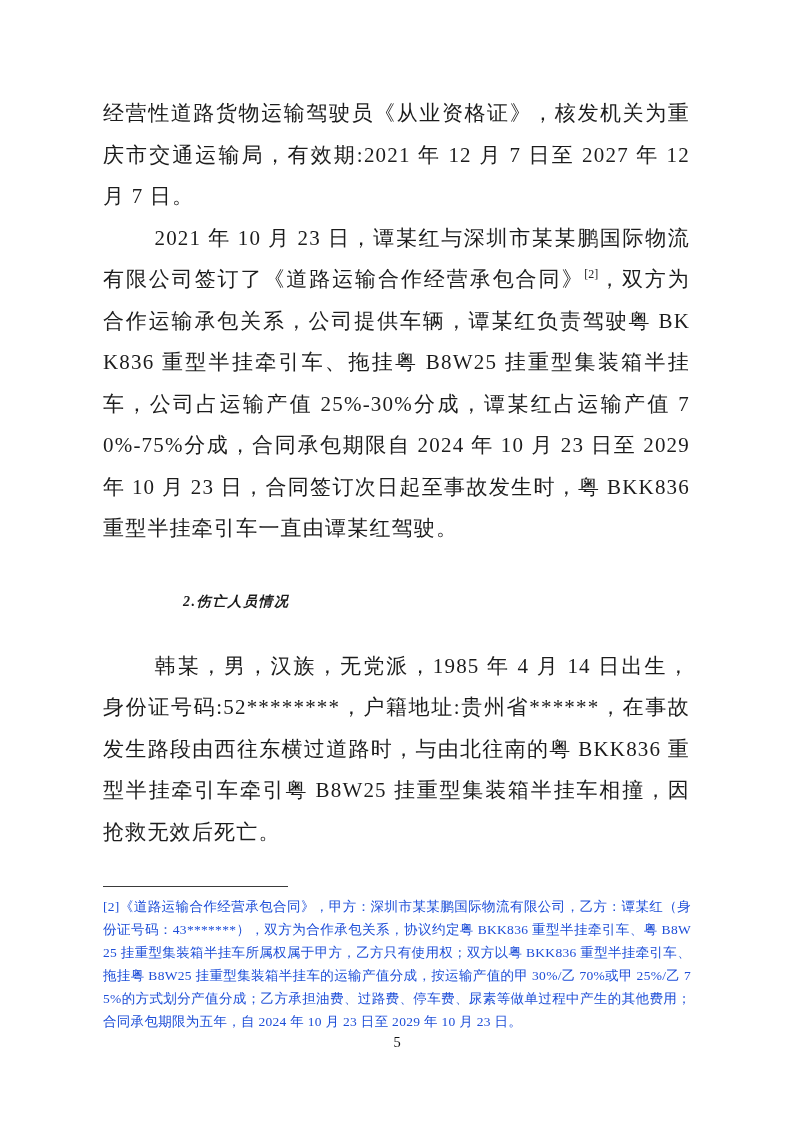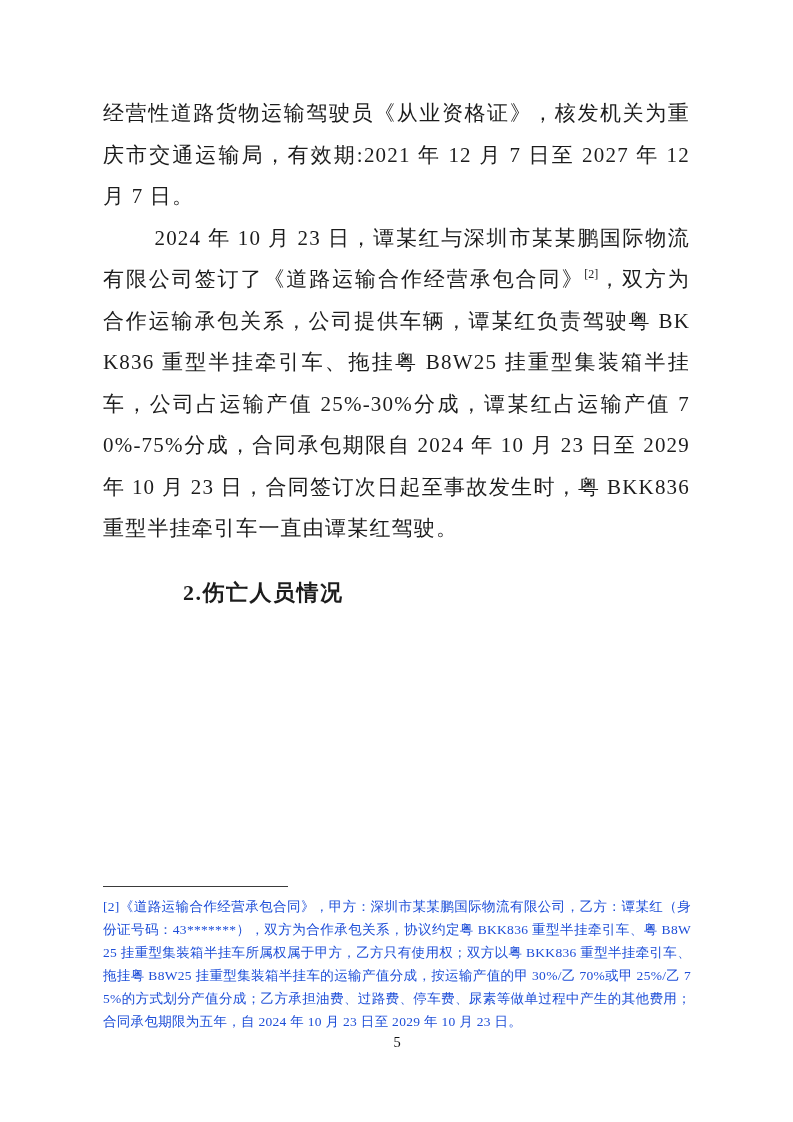--- a/index.html
+++ b/index.html
@@ -36,26 +36,27 @@
   .para.indent {
     text-indent: 2.45em;
   }
   .ref-sup {
     font-size: 12px;
     vertical-align: super;
     line-height: 0;
     letter-spacing: 0;
   }
   .section-heading {
-    margin: 22px 0 24px 0;
+    margin: 31px 0 24px 0;
     padding-left: 80px;
-    font-size: 22px;
+    font-size: 14px;
     font-weight: bold;
     line-height: 41px;
     letter-spacing: 1.5px;
+    font-style: italic;
   }
   .footnote {
     position: absolute;
     left: 103px;
     width: 588px;
     top: 886px;
   }
   .footnote-rule {
     width: 185px;
     height: 0;
@@ -85,25 +86,26 @@
 </head>
 <body>
 
 <div class="page">
 
   <div class="body-text">
 
     <p class="para">经营性道路货物运输驾驶员《从业资格证》，核发机关为重庆市交通运输局，有效期:2021 年 12 月 7 日至 2027 年 12 月 7 日。</p>
 
     <p class="para indent">
-      <span>2024 年 10 月 23 日，谭某红与深圳市某某鹏国际物流有限公司签订了《道路运输合作经营承包合同》</span><sup class="ref-sup">[2]</sup><span>，双方为合作运输承包关系，公司提供车辆，谭某红负责驾驶粤 BKK836 重型半挂牵引车、拖挂粤 B8W25 挂重型集装箱半挂车，公司占运输产值 25%-30%分成，谭某红占运输产值 70%-75%分成，合同承包期限自 2024 年 10 月 23 日至 2029 年 10 月 23 日，合同签订次日起至事故发生时，粤 BKK836 重型半挂牵引车一直由谭某红驾驶。</span>
+      <span>2021 年 10 月 23 日，谭某红与深圳市某某鹏国际物流有限公司签订了《道路运输合作经营承包合同》</span><sup class="ref-sup">[2]</sup><span>，双方为合作运输承包关系，公司提供车辆，谭某红负责驾驶粤 BKK836 重型半挂牵引车、拖挂粤 B8W25 挂重型集装箱半挂车，公司占运输产值 25%-30%分成，谭某红占运输产值 70%-75%分成，合同承包期限自 2024 年 10 月 23 日至 2029 年 10 月 23 日，合同签订次日起至事故发生时，粤 BKK836 重型半挂牵引车一直由谭某红驾驶。</span>
     </p>
 
     <h2 class="section-heading">2.伤亡人员情况</h2>
 
+    <p class="para indent">韩某，男，汉族，无党派，1985 年 4 月 14 日出生，身份证号码:52********，户籍地址:贵州省******，在事故发生路段由西往东横过道路时，与由北往南的粤 BKK836 重型半挂牵引车牵引粤 B8W25 挂重型集装箱半挂车相撞，因抢救无效后死亡。</p>
 
   </div>
 
   <div class="footnote">
     <div class="footnote-rule"></div>
     <div class="footnote-text">
       <span>[2]</span><span>《道路运输合作经营承包合同》，甲方：深圳市某某鹏国际物流有限公司，乙方：谭某红（身份证号码：43*******），双方为合作承包关系，协议约定粤 BKK836 重型半挂牵引车、粤 B8W25 挂重型集装箱半挂车所属权属于甲方，乙方只有使用权；双方以粤 BKK836 重型半挂牵引车、拖挂粤 B8W25 挂重型集装箱半挂车的运输产值分成，按运输产值的甲 30%/乙 70%或甲 25%/乙 75%的方式划分产值分成；乙方承担油费、过路费、停车费、尿素等做单过程中产生的其他费用；合同承包期限为五年，自 2024 年 10 月 23 日至 2029 年 10 月 23 日。</span>
     </div>
   </div>
 

